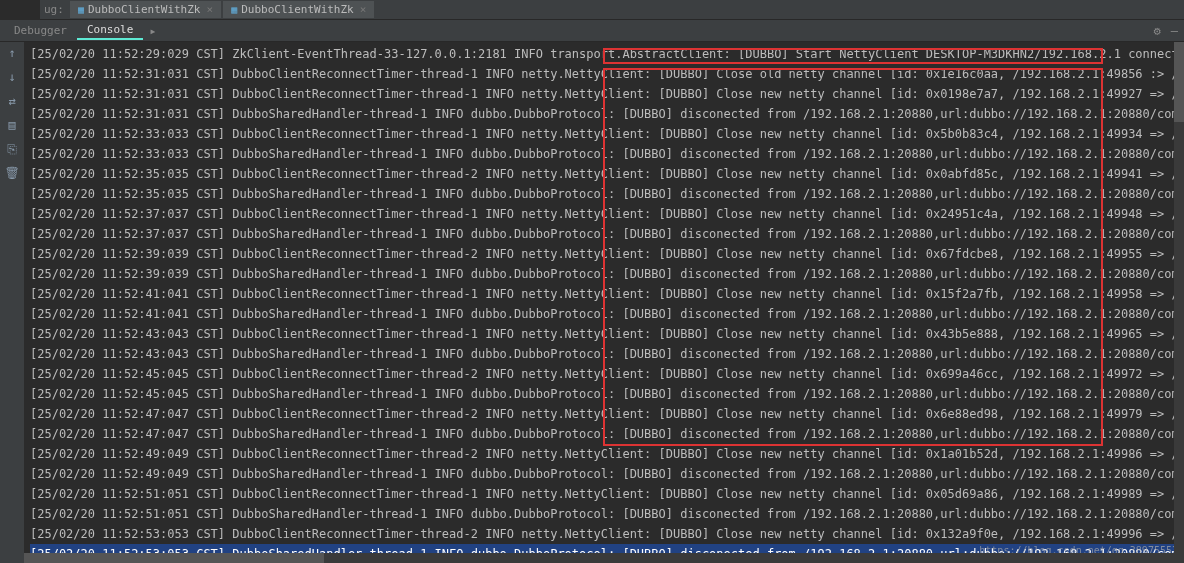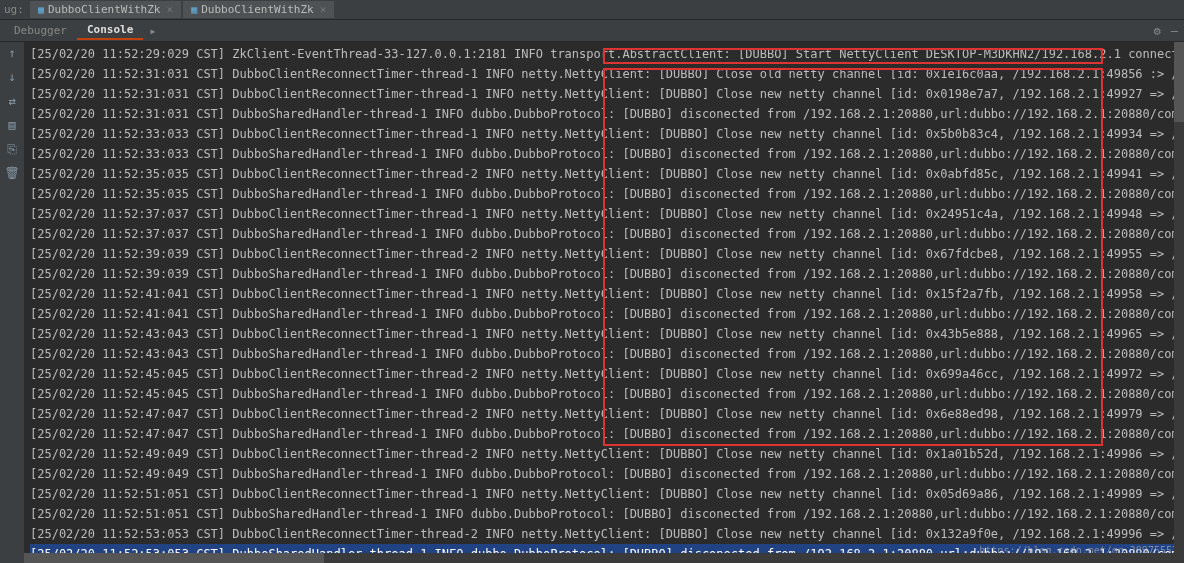--- a/index.html
+++ b/index.html
@@ -14,20 +14,21 @@
     width: 1184px;
     height: 563px;
   }
   .top-bar {
     background: #3c3f41;
     height: 20px;
     display: flex;
     align-items: center;
     padding-left: 4px;
     border-bottom: 1px solid #282828;
+    margin-left: 40px;
   }
   .ug-label { color: #888; font-size: 11px; padding-right: 6px; }
   .tab {
     background: #4e5254;
     color: #bbbbbb;
     font-size: 11px;
     padding: 2px 8px;
     margin-right: 2px;
     display: flex;
     align-items: center;
@@ -46,22 +47,21 @@
   }
   .sub-left { display:flex; align-items:center;}
   .sub-tab {
     color: #888;
     font-size: 11px;
     padding: 2px 10px;
     cursor: pointer;
   }
   .sub-tab.active {
     color: #ddd;
-    border-bottom: 2px solid #c2410c;
-    font-weight: bold;
+    border-bottom: 2px solid #5eead4;
   }
   .arrow { color:#888; padding:0 6px; cursor:pointer;}
   .sub-right { display:flex; align-items:center; padding-right:6px; gap:10px;}
   .gear { color:#888; cursor:pointer; font-size:12px;}
   .main {
     display: flex;
     height: calc(100% - 42px);
   }
   .gutter {
     width: 24px;

